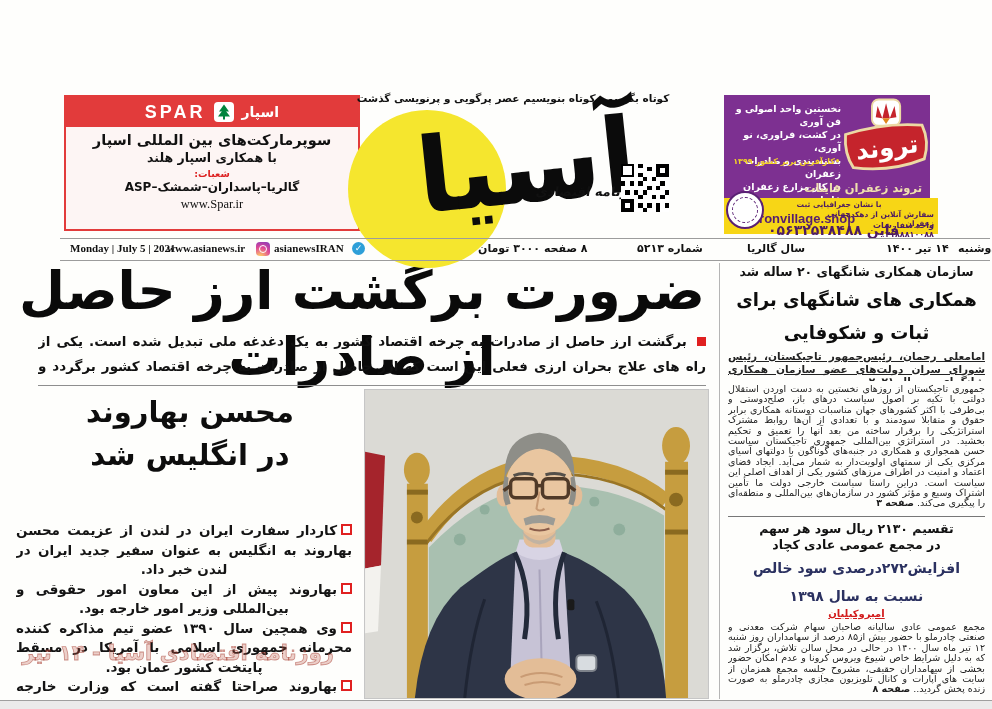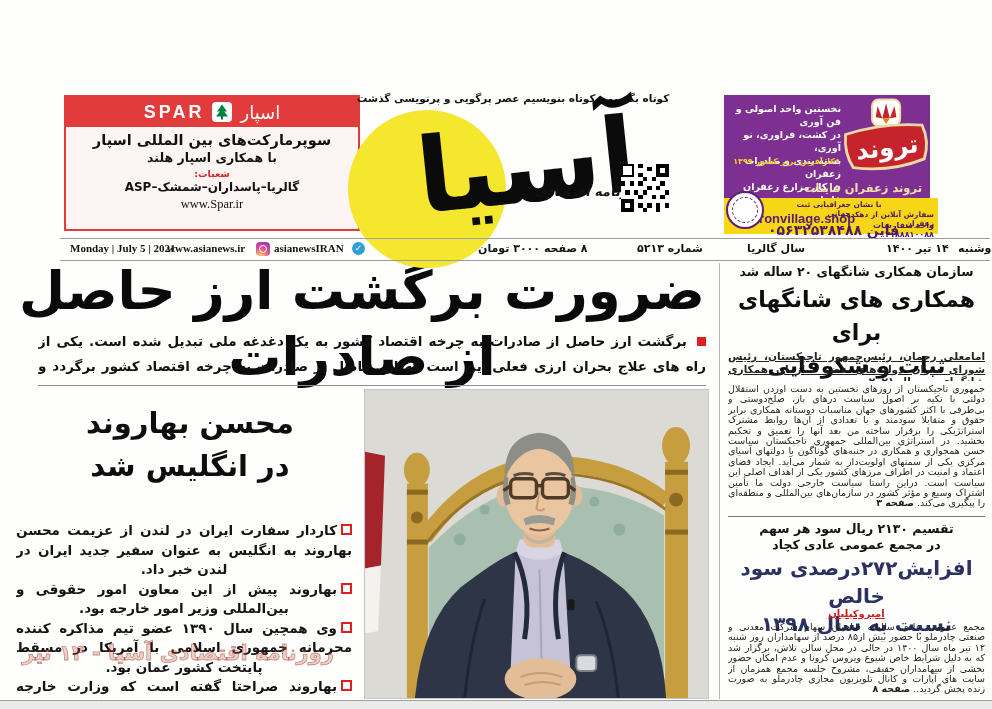--- a/index.html
+++ b/index.html
@@ -7,21 +7,21 @@
         font-family:"DejaVu Sans",sans-serif;color:#111;}
   .abs{position:absolute;}
   .rtl{direction:rtl;}
   .c{text-align:center;}
   .j{text-align:justify;}
 
   
   .spar{left:64px;top:95px;width:296px;height:136px;border:2px solid #e23b3b;background:#fdf5f4;box-sizing:border-box;}
   .spar-head{height:30px;background:#e23b3b;display:flex;align-items:center;justify-content:center;gap:8px;}
   .spar-en{color:#fff;font-weight:bold;font-size:18px;letter-spacing:3px;font-family:"Liberation Sans",sans-serif;}
-  .spar-fa{color:#fff;font-weight:normal;font-size:18px;}
+  .spar-fa{color:#fff;font-weight:bold;font-size:14px;}
   .spar-l1{font-size:14.5px;font-weight:bold;margin-top:5px;}
   .spar-l2{font-size:12.5px;font-weight:bold;margin-top:2px;}
   .spar-br-label{font-size:9.5px;color:#d22;font-weight:bold;margin-top:3px;}
   .spar-branches{font-size:12px;font-weight:bold;margin-top:1px;text-align:center;}
   .spar-web{font-size:12.5px;margin-top:3px;font-family:"Liberation Serif",serif;}
 
   
   .tagline{left:348px;top:92px;width:330px;font-size:10.5px;font-weight:bold;text-align:center;z-index:3;}
   .sun{left:348px;top:110px;width:158px;height:158px;border-radius:50%;background:#f5e62e;z-index:1;}
   .callig{left:372px;top:96px;width:310px;height:150px;font-size:104px;line-height:140px;font-weight:bold;
@@ -64,41 +64,41 @@
              text-align:justify;text-align-last:center;overflow:hidden;}
   .sq-filled{display:inline-block;width:9px;height:9px;background:#e02020;margin:0 0 0 4px;}
   .lead-rule{left:38px;top:385px;width:668px;height:1px;background:#8e8e8e;}
 
   
   .vrule{left:719px;top:263px;width:1px;height:436px;background:#b5b5b5;}
   .bottom-line{left:0;top:700px;width:992px;height:1px;background:#9f9f9f;}
   .bottom-strip{left:0;top:701px;width:992px;height:8px;background:#ebebeb;}
 
   
-  .la-headline{left:28px;top:402px;width:324px;font-size:29px;line-height:43px;font-weight:bold;text-align:center;color:#0d0d0d;}
+  .la-headline{left:28px;top:391px;width:324px;font-size:29px;line-height:43px;font-weight:bold;text-align:center;color:#0d0d0d;}
   .la-bullets{left:16px;top:521px;width:336px;height:178px;overflow:hidden;font-size:13.5px;line-height:19.5px;font-weight:bold;color:#141414;}
   .la-bullets .bl{text-align:justify;text-align-last:center;direction:rtl;}
   .sq-hollow{display:inline-block;width:7px;height:7px;border:2px solid #e02020;background:#fff;margin-left:4px;}
   .watermark{left:0;top:641px;width:356px;text-align:center;font-size:21px;font-weight:bold;
              color:rgba(190,85,70,.28);-webkit-text-stroke:.8px rgba(165,60,50,.55);z-index:5;pointer-events:none;}
 
   
   .photo{left:364px;top:389px;width:345px;height:310px;border:1px solid #c6c6c6;box-sizing:border-box;background:#dbdad5;}
 
   
   .rc{left:728px;width:257px;}
   .rc-kicker1{top:264px;font-size:12.5px;font-weight:bold;}
-  .rc-headline1{top:283px;font-size:22px;line-height:33px;font-weight:bold;color:#0d0d0d;}
+  .rc-headline1{top:283px;font-size:18px;line-height:33px;font-weight:bold;color:#0d0d0d;}
   .rc-byline1{top:350px;height:31px;font-size:10.5px;line-height:12.5px;font-weight:bold;text-decoration:underline;
               color:#222;overflow:hidden;}
   .rc-body{font-size:9.5px;line-height:10.4px;color:#1c1c1c;overflow:hidden;}
   .rc-body1{top:384px;height:129px;}
   .rc-divider{left:728px;top:516px;width:257px;height:1px;background:#777;}
   .rc-kicker2{top:521px;font-size:12.5px;line-height:16px;font-weight:bold;}
-  .rc-headline2{top:554px;font-size:20px;line-height:28px;font-weight:bold;color:#2b3160;}
+  .rc-headline2{top:554px;font-size:14px;line-height:28px;font-weight:bold;color:#2b3160;}
   .rc-byline2{top:608px;font-size:10px;font-weight:bold;color:#d21c1c;text-decoration:underline;}
   .rc-body2{top:622px;height:76px;}
   .pgref{font-weight:bold;}
 </style>
 </head>
 <body>
 
 <div id="page">
 
   <div class="abs spar">

